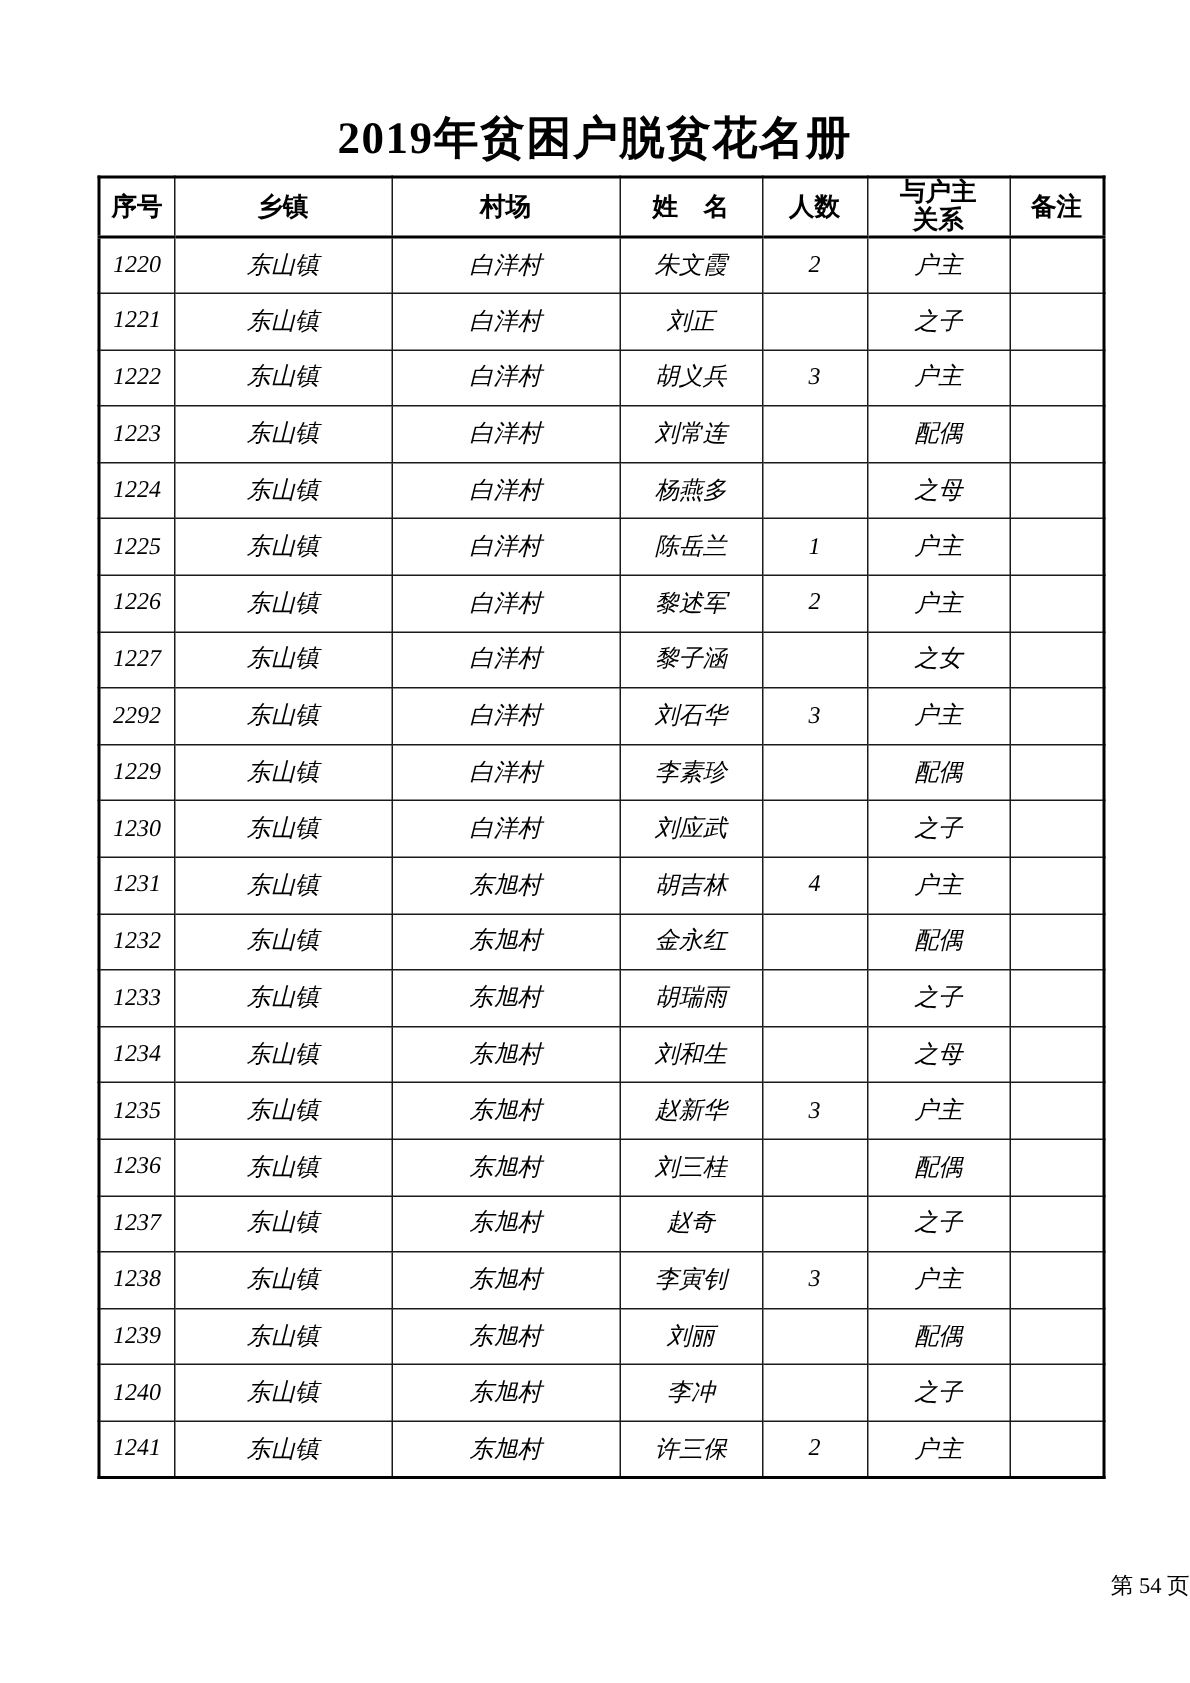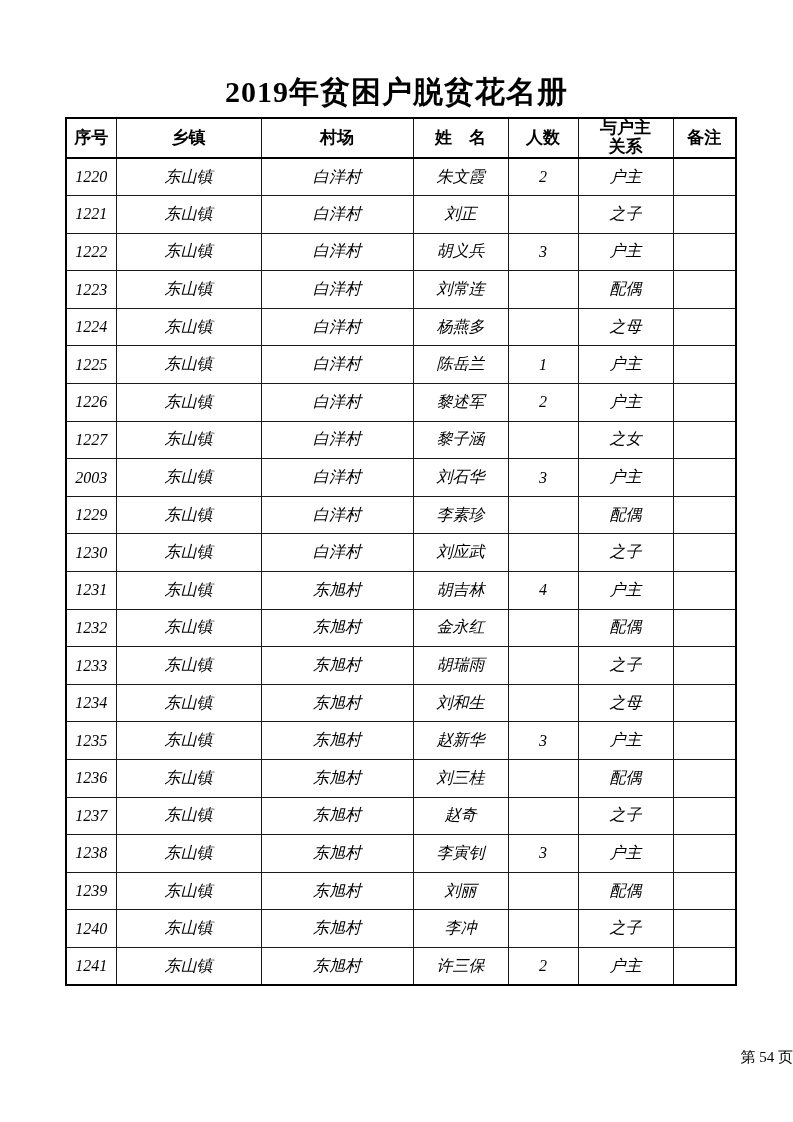--- a/index.html
+++ b/index.html
@@ -177,21 +177,21 @@
     <td>1227</td>
     <td>东山镇</td>
     <td>白洋村</td>
     <td>黎子涵</td>
     <td></td>
     <td>之女</td>
     <td></td>
   </tr>
 
   <tr>
-    <td>2003</td>
+    <td>2292</td>
     <td>东山镇</td>
     <td>白洋村</td>
     <td>刘石华</td>
     <td>3</td>
     <td>户主</td>
     <td></td>
   </tr>
 
   <tr>
     <td>1229</td>

